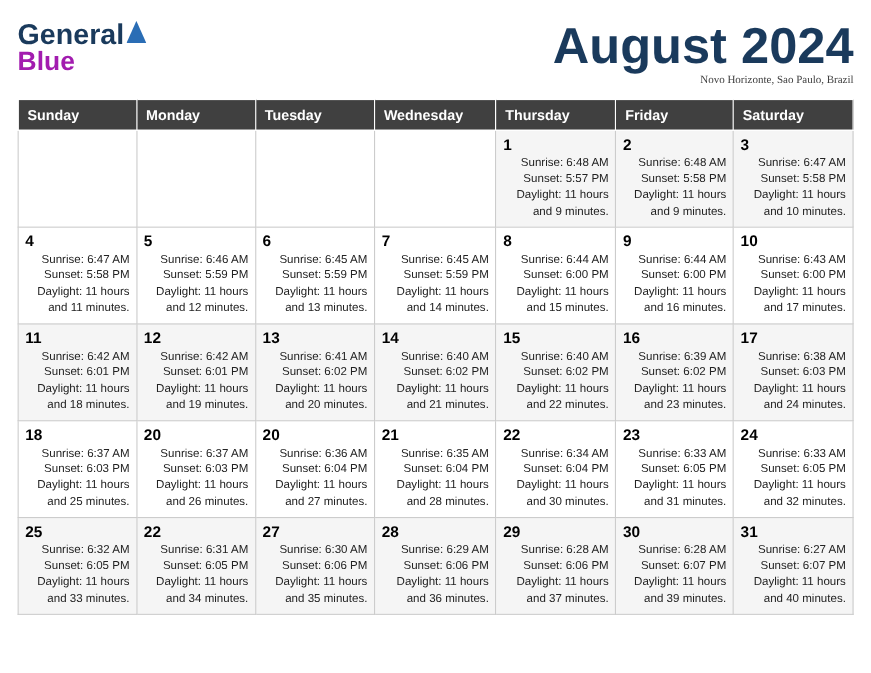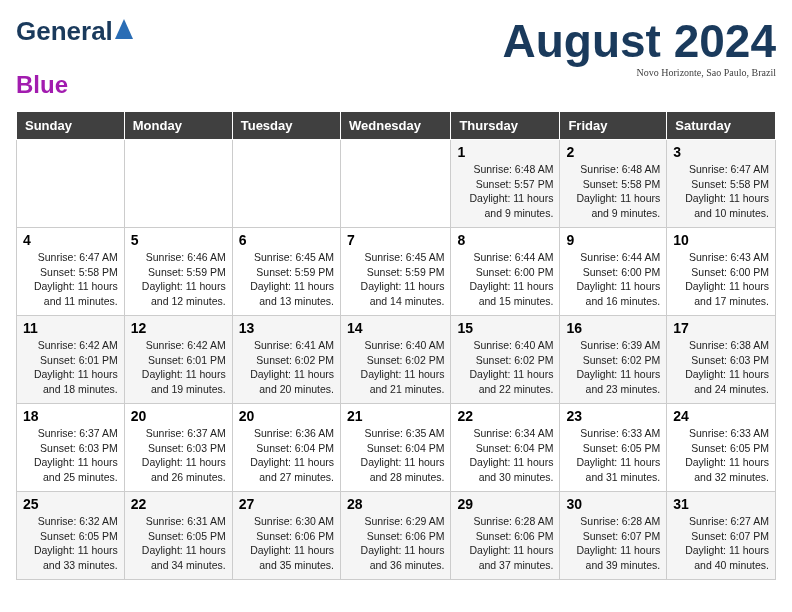--- a/index.html
+++ b/index.html
@@ -13,21 +13,20 @@
     .header-area {
       display: flex;
       justify-content: space-between;
       align-items: flex-start;
       margin-bottom: 12px;
     }
     .logo {
       display: flex;
       flex-direction: column;
       align-items: flex-start;
-      gap: 28px;
     }
     .title-area {
       text-align: right;
     }
     .month-year {
       font-size: 46px;
       font-weight: bold;
       color: #1a3a5c;
       line-height: 1.1;
     }

